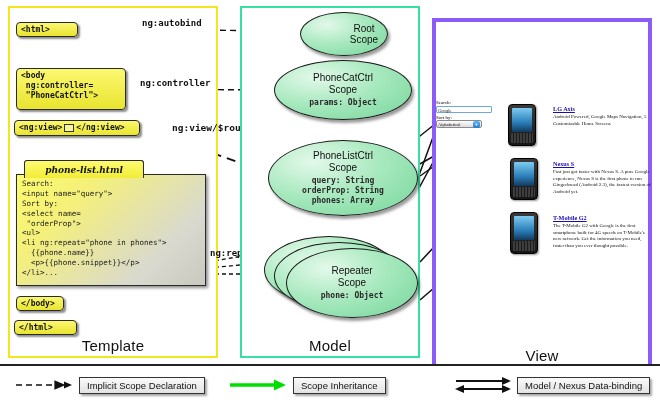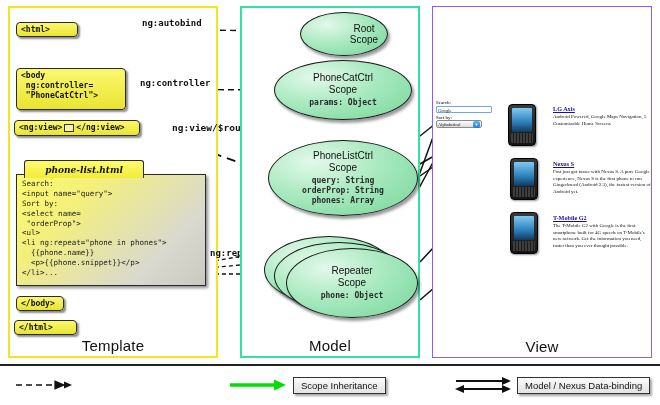--- a/index.html
+++ b/index.html
@@ -4,21 +4,21 @@
 <style>
   html,body{margin:0;padding:0;background:#fff;}
   body{width:660px;height:405px;position:relative;overflow:hidden;
        font-family:"Liberation Sans", sans-serif;}
   .root{position:absolute;left:0;top:0;width:660px;height:405px;background:#ffffff;}
 
   
   .panel{position:absolute;background:#fff;box-sizing:border-box;}
   .panel-template{left:8px;top:6px;width:210px;height:352px;border:2px solid #f2e71e;}
   .panel-model{left:240px;top:6px;width:180px;height:352px;border:2px solid #35e1a0;}
-  .panel-view{left:432px;top:6px;width:220px;height:352px;border:1px solid #8b5cf6;}
+  .panel-view{left:432px;top:18px;width:220px;height:352px;border:4px solid #8b5cf6;}
 
   .panel-label{position:absolute;bottom:2px;left:0;width:100%;text-align:center;
     font-size:15px;color:#111;letter-spacing:.2px;}
 
   
   .ybox{position:absolute;background:linear-gradient(180deg,#fbf871 0%,#e9e42f 100%);
     border:1.6px solid #2a2a2a;border-radius:4px;
     box-shadow:2px 2px 2px rgba(0,0,0,.45);
     font-family:"DejaVu Sans Mono", monospace;font-weight:bold;font-size:8px;
     color:#111;padding:2px 4px;box-sizing:border-box;line-height:1.25;}
@@ -277,20 +277,21 @@
     <div class="pdesc">The T-Mobile G2 with Google is the first smartphone built for 4G speeds on T-Mobile's new network. Get the information you need, faster than you ever thought possible.</div>
   </div>
 
   <div class="legend">
 
     <div class="lg-item" id="lg1">
       <svg width="60" height="14">
         <line x1="2" y1="7" x2="50" y2="7" stroke="#111" stroke-width="1.6" stroke-dasharray="6,4" marker-end="url(#ahB)"></line>
         <path d="M50,3.5 L58,7 L50,10.5 z" fill="#111"></path>
       </svg>
+      <div class="lg-box">Implicit Scope Declaration</div>
     </div>
 
     <div class="lg-item" id="lg2">
       <svg width="60" height="14">
         <line x1="2" y1="7" x2="48" y2="7" stroke="#00e000" stroke-width="3.4"></line>
         <path d="M46,1.5 L58,7 L46,12.5 z" fill="#00e000"></path>
       </svg>
       <div class="lg-box">Scope Inheritance</div>
     </div>
 

